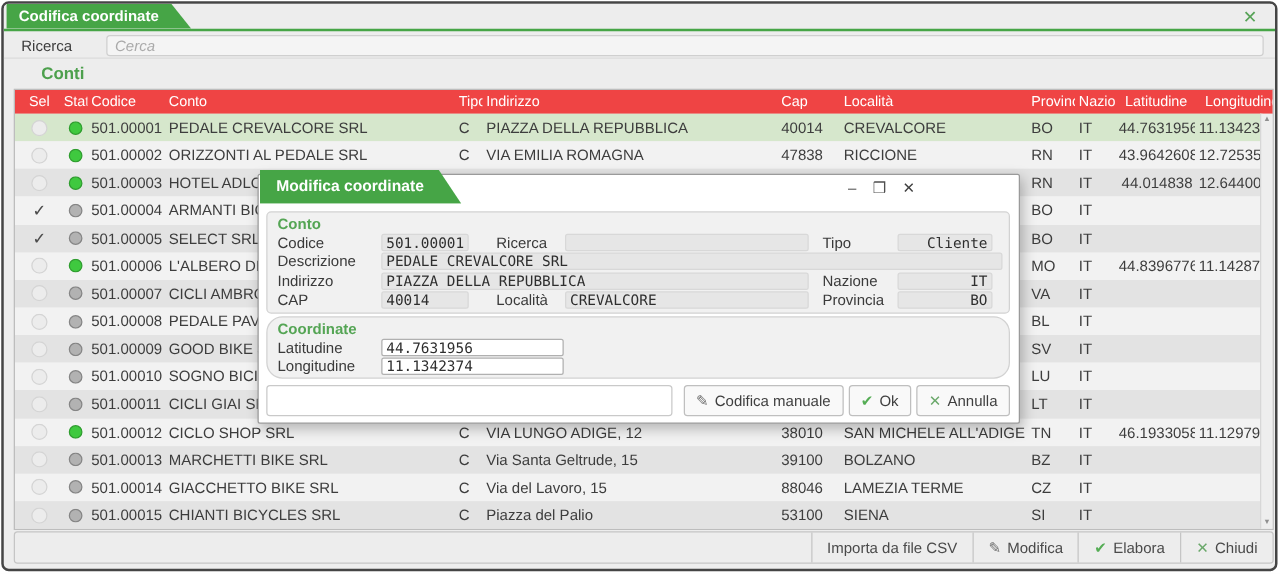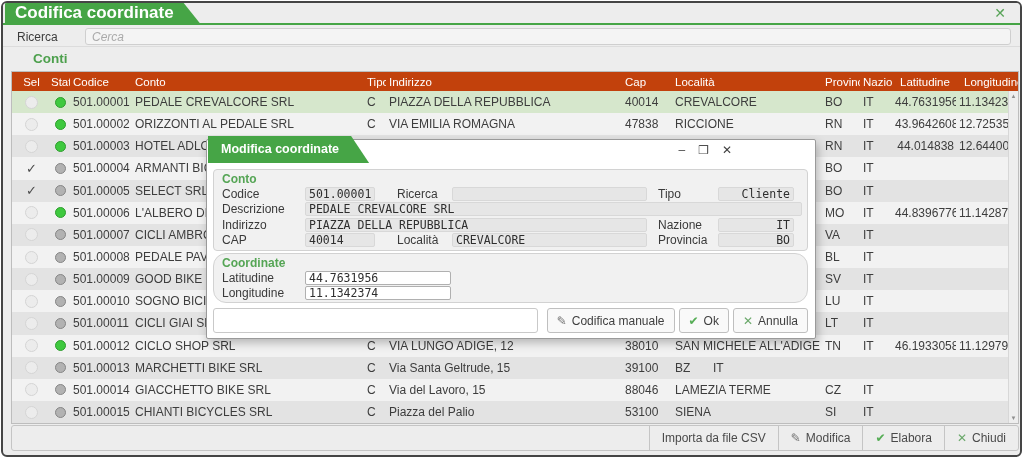--- a/index.html
+++ b/index.html
@@ -5,38 +5,38 @@
   * { box-sizing: border-box; margin: 0; padding: 0; }
   html,body { width:1024px; height:459px; background:#fff; font-family:"Liberation Sans","DejaVu Sans",sans-serif; }
   .window {
     position:absolute; left:1px; top:1px; width:1021px; height:456px;
     background:#ededed; border:2px solid #454545; border-radius:6px; overflow:hidden;
   }
   
   .titlebar { position:absolute; left:0; top:0; width:100%; height:22px; background:#ededed; border-bottom:2px solid #46a546; }
   .title-tab {
     position:absolute; left:2px; top:0; height:20px; line-height:20px;
-    background:#46a546; color:#fff; font-size:17px; font-weight:bold;
+    background:#46a546; color:#fff; font-size:12px; font-weight:bold;
     padding:0 26px 0 10px;
     clip-path: polygon(0 0, calc(100% - 16px) 0, 100% 100%, 0 100%);
   }
   .close-x { position:absolute; right:14px; top:2px; color:#57a357; font-size:14px; font-weight:bold; cursor:pointer; line-height:16px; }
   
   .search-row { position:absolute; left:0; top:24px; width:100%; height:20px; display:flex; align-items:center; border-bottom:1px solid #dcdcdc; }
   .search-row label { font-size:12px; color:#3c3c3c; padding-left:14px; width:82px; }
   .search-row input {
     flex:1; height:17px; margin-right:9px; background:#f4f4f4; border:1px solid #cfcfcf;
     border-radius:3px; font-size:12px; padding:0 6px; font-family:inherit; color:#444;
   }
   .search-row input::placeholder { color:#aaa; font-style:italic; }
   
   .conti { position:absolute; left:30px; top:48px; font-size:13.5px; font-weight:bold; color:#4da04d; }
   
   .table { position:absolute; left:8px; top:68px; width:1008px; height:353px; border:1px solid #bdbdbd; background:#e8e8e8; }
-  .thead { display:flex; height:19px; background:#c2410c; color:#fff; font-size:11.5px; align-items:center; overflow:hidden; }
+  .thead { display:flex; height:19px; background:#ef4444; color:#fff; font-size:11.5px; align-items:center; overflow:hidden; }
   .thead > div { overflow:hidden; white-space:nowrap; padding-left:3px; flex-shrink:0; }
   .tbody { position:absolute; left:0; top:19px; width:998px; height:332px; display:flex; flex-direction:column; }
   .trow { flex:1 1 0; display:flex; align-items:center; font-size:12px; color:#3d3d3d; overflow:hidden; }
   .trow:nth-child(even) { background:#f2f2f2; }
   .trow:nth-child(odd)  { background:#e3e3e3; }
   .trow.sel-row { background:#d6e7cc; }
   .trow > div { overflow:hidden; white-space:nowrap; padding-left:3px; flex-shrink:0; }
   .col-sel{width:36px; display:flex; justify-content:center;}
   .col-stat{width:22px; display:flex;}
   .col-codice{width:62px;}
@@ -344,20 +344,21 @@
             <span class="radio"></span>
           </div>
           <div class="col-stat">
             <span class="dot gray"></span>
           </div>
           <div class="col-codice">501.00013</div>
           <div class="col-conto">MARCHETTI BIKE SRL</div>
           <div class="col-tipo">C</div>
           <div class="col-ind">Via Santa Geltrude, 15</div>
           <div class="col-cap">39100</div>
+          <div class="col-loc">BOLZANO</div>
           <div class="col-prov">BZ</div>
           <div class="col-naz">IT</div>
           <div class="col-lat"></div>
           <div class="col-lon"></div>
         </div>
         <div class="trow">
           <div class="col-sel">
             <span class="radio"></span>
           </div>
           <div class="col-stat">

